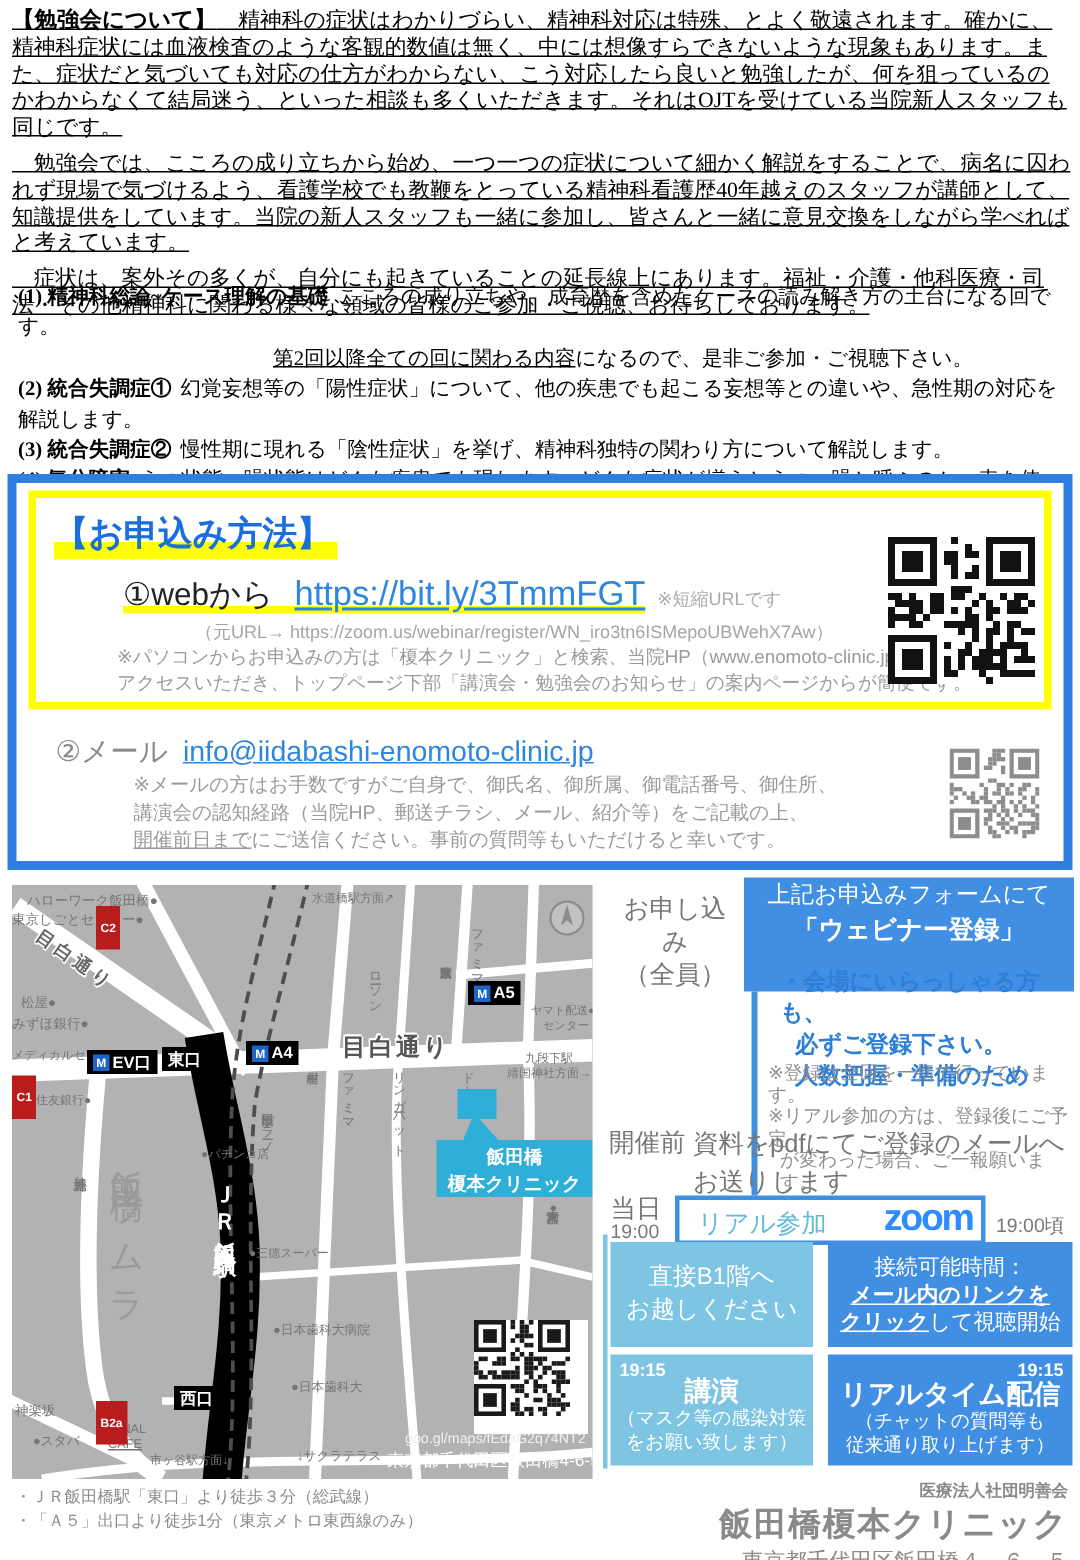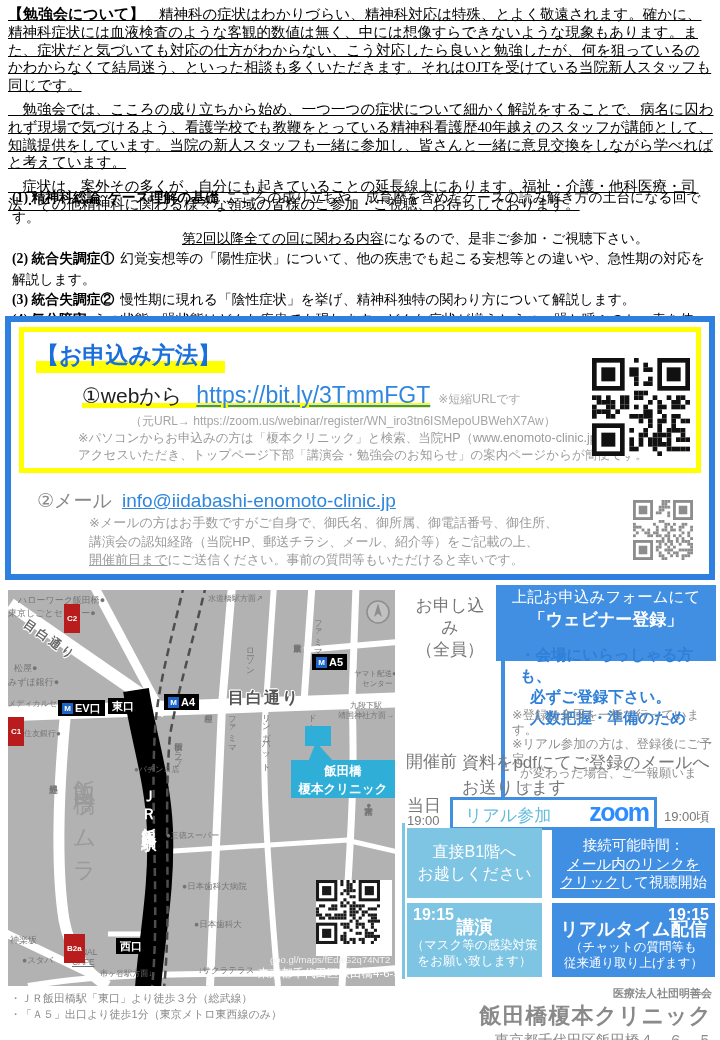--- a/index.html
+++ b/index.html
@@ -78,24 +78,24 @@
           display:flex;align-items:flex-end;}
   #real-label{color:var(--reallabel);font-size:17px;margin-left:12px;}
   #zoom-logo{color:var(--zoomblue);font-size:25px;font-weight:bold;letter-spacing:-1.5px;margin-left:38px;}
   .cell{position:absolute;color:#fff;text-align:center;}
   .cell.lb{background:var(--lightblue);}
   .cell.bb{background:var(--boxblue);}
   #cell-real1{left:407px;top:828px;width:135px;height:70px;font-size:16px;line-height:22px;padding-top:13px;}
   #cell-zoom1{left:552px;top:828px;width:163px;height:70px;font-size:14.5px;line-height:18.5px;padding-top:8px;}
   #cell-real2{left:407px;top:903px;width:135px;height:74px;}
   #cell-zoom2{left:552px;top:903px;width:163px;height:74px;}
-  .t1915{position:absolute;top:3px;font-size:16px;font-weight:bold;}
+  .t1915{position:absolute;top:3px;font-size:12px;font-weight:bold;}
   .ctitle{font-size:18px;font-weight:bold;line-height:20px;margin-top:14px;}
   .cnote{font-size:12.5px;line-height:16px;}
-  .ub{font-weight:normal;text-decoration:underline;text-align:center;}
+  .ub{font-weight:bold;text-decoration:underline;text-align:center;}
   
   #access{position:absolute;left:10px;top:991px;font-size:11px;line-height:15.5px;color:#8c8c8c;}
   #org-block{position:absolute;right:8px;top:986px;text-align:right;color:var(--footgray);}
   #org-name{font-size:11px;font-weight:bold;}
   #clinic-name{font-size:22px;font-weight:bold;letter-spacing:1px;}
   #clinic-addr{font-size:14.5px;}
 </style>
 </head>
 <body>
 
@@ -450,21 +450,21 @@
         <div class="poi vert" style="left: 40px; top: 188px; font-size: 9px;">外堀通り</div>
         <div class="poi" style="left: 2px; top: 346px;">神楽坂</div>
         <div class="poi" style="left: 14px; top: 366px; font-size: 8.5px;">●スタバ</div>
         <div class="poi" style="left: 56px; top: 358px; font-size: 8.5px;">●CANAL</div>
         <div class="poi" style="left: 64px; top: 368px; font-size: 8.5px; text-decoration: underline;">CAFE</div>
         <div class="poi" style="left: 92px; top: 380px; font-size: 8px;">市ヶ谷駅方面↓</div>
         <div class="poi" style="left: 190px; top: 376px; font-size: 8.5px;">↓サクラテラス</div>
       </div>
     <div id="badge-layer">
         <div class="badge" style="left: 100px; top: 108px;">東口</div>
-        <div class="badge" style="left: 108px; top: 348px;">西口</div>
+        <div class="badge" style="left: 108px; top: 334px;">西口</div>
         <div class="badge" style="left: 156px; top: 104px;"><span class="m">M</span>A4</div>
         <div class="badge" style="left: 304px; top: 64px;"><span class="m">M</span>A5</div>
         <div class="badge" style="left: 50px; top: 110px;"><span class="m">M</span>EV口</div>
         <div class="badge tiny" style="left: 56px; top: 14px;">C2</div>
         <div class="badge tiny" style="left: 0px; top: 127px;">C1</div>
         <div class="badge tiny" style="left: 56px; top: 344px;">B2a</div>
       </div>
 
     <div id="clinic-marker"></div>
     <div id="clinic-pointer"></div>

